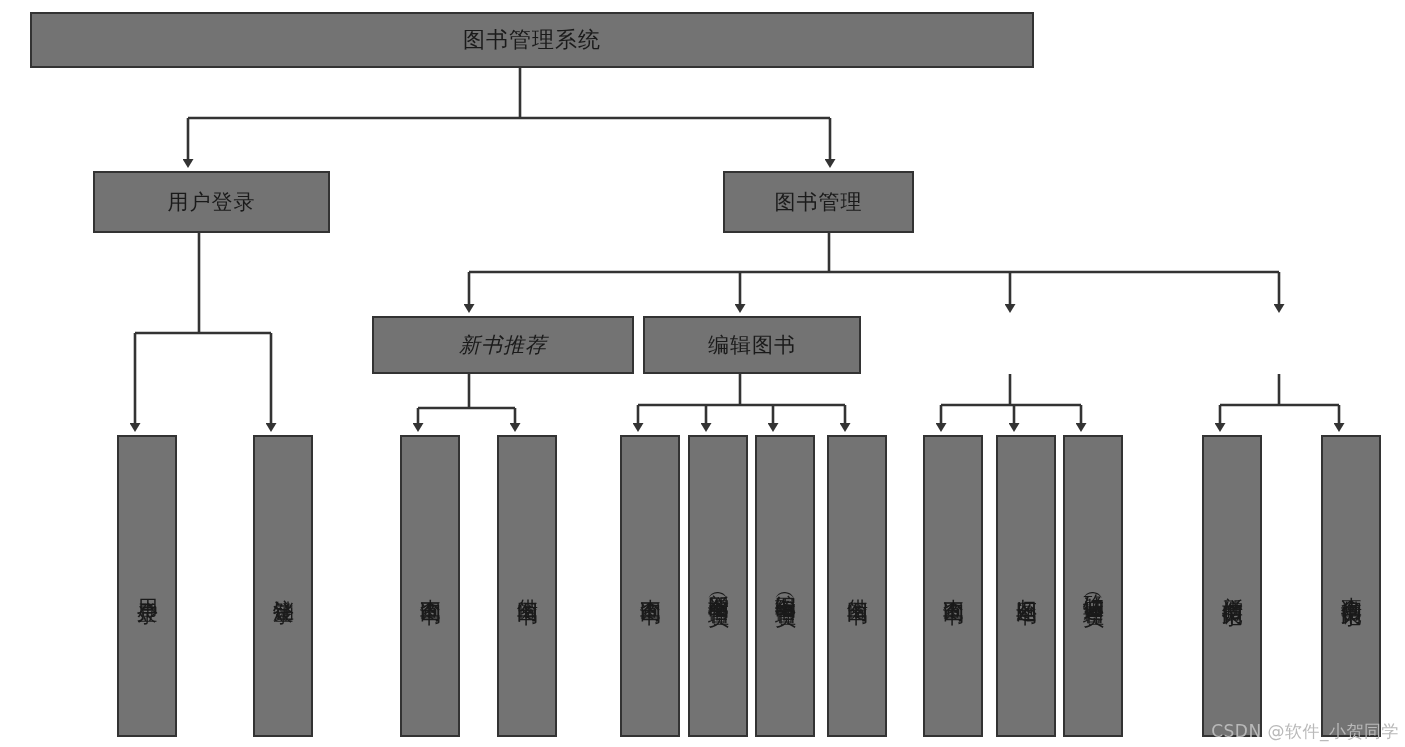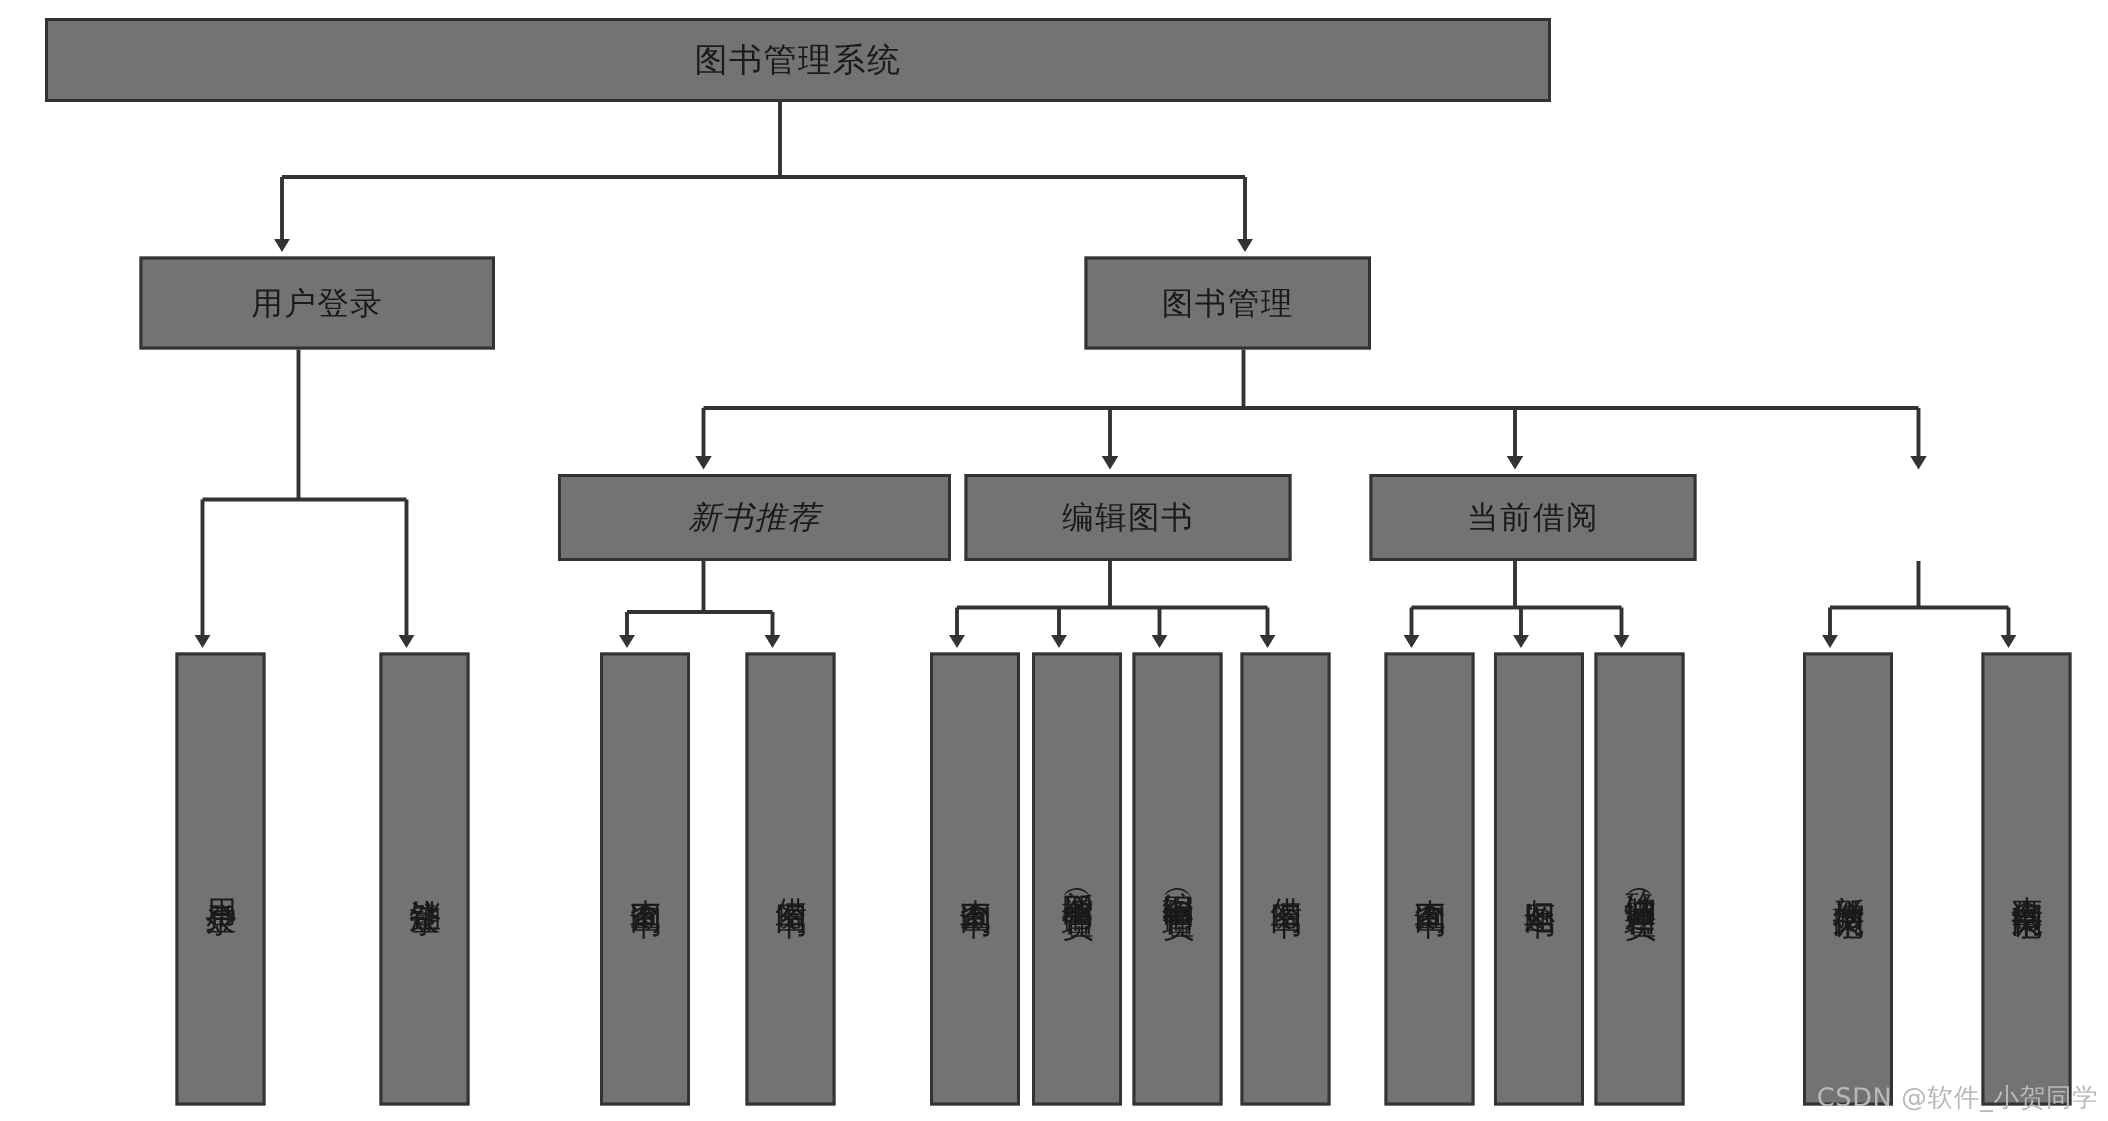--- a/index.html
+++ b/index.html
@@ -133,23 +133,20 @@
   <div class="node horiz" style="left:711px;top:171px;width:191px;height:62px;">
     <span>图书管理</span>
   </div>
 
   <div class="node horiz" style="left:360px;top:316px;width:262px;height:58px;font-style:italic;">
     <span>新书推荐</span>
   </div>
   <div class="node horiz" style="left:631px;top:316px;width:218px;height:58px;">
     <span>编辑图书</span>
   </div>
-  <div class="node horiz" style="left:901px;top:316px;width:218px;height:58px;">
-    <span>当前借阅</span>
-  </div>
 
   <div class="node vert" style="left:105px;top:435px;width:60px;height:302px;">
     <span>用户登录</span>
   </div>
   <div class="node vert" style="left:241px;top:435px;width:60px;height:302px;">
     <span>注销登录</span>
   </div>
 
   <div class="node vert" style="left:388px;top:435px;width:60px;height:302px;">
     <span>查询图书</span>

